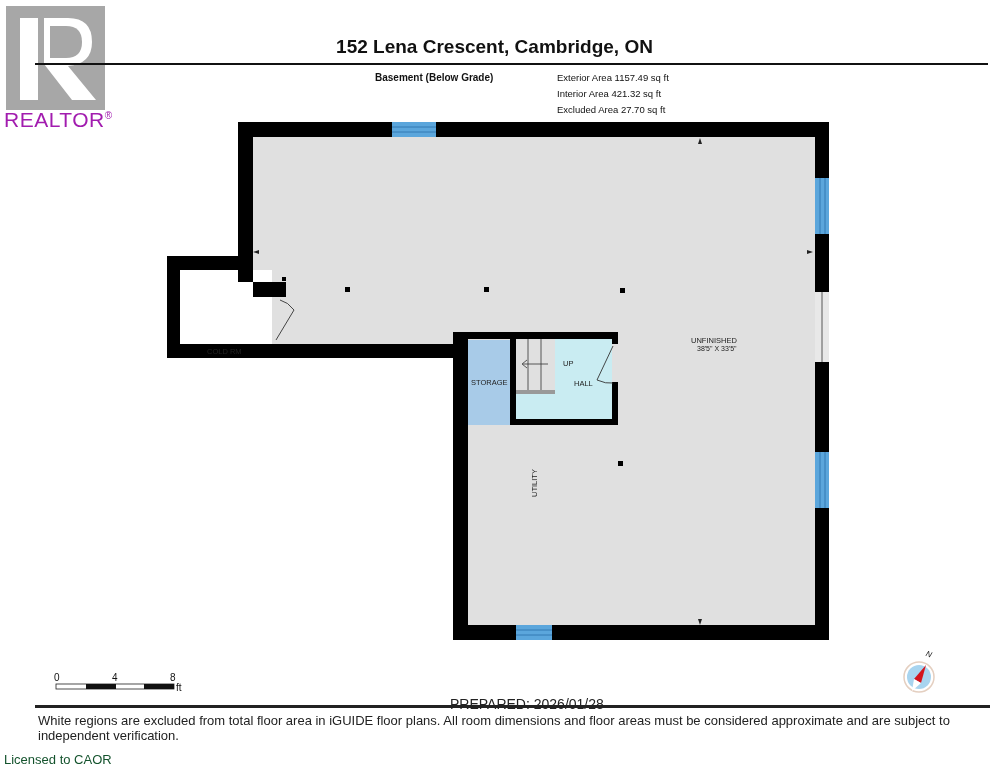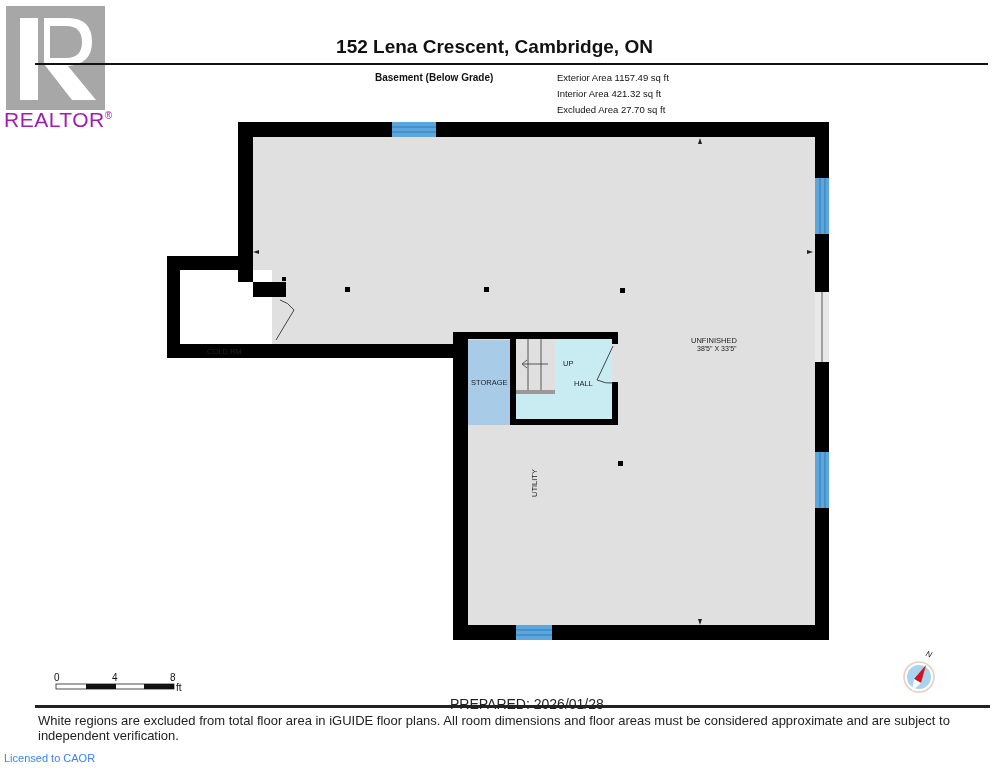--- a/index.html
+++ b/index.html
@@ -12,21 +12,21 @@
     #title { left:0; width:989px; top:36px; text-align:center; font-size:19px; font-weight:bold; }
     #title-rule { left:35px; top:63px; width:953px; height:2px; background:#111; }
     #floor-label { left:375px; top:72px; font-size:10px; font-weight:bold; }
     .area-line { left:509px; font-size:9.5px;margin-left:48px; }
     svg#plan { position:absolute; left:0; top:0; }
     .room-label { position:absolute; font-size:7.5px; color:#222; text-transform:uppercase; }
     #scale-labels span { position:absolute; font-size:10px; top:672px; }
     #prepared { left:450px; top:696px; font-size:14px; color:#222; }
     #bottom-rule { left:35px; top:705px; width:955px; height:3px; background:#222; }
     #disclaimer { left:38px; top:713px; font-size:13px; color:#222; }
-    #licensed { left:4px; top:752px; font-size:11px; color:#3b82f6; }
+    #licensed { left:4px; top:752px; font-size:13px; color:#14532d; }
   </style>
 </head>
 <body>
 
 <div id="logo-box" class="abs">
   <svg width="99" height="104" viewBox="0 0 99 104">
     <rect x="14" y="12" width="18" height="82" fill="#fff"></rect>
     <path d="M38 12 H62 Q86 12 86 36 Q86 58 62 60 L90 94 H66 L38 58 Z" fill="#fff"></path>
     <path d="M44 20 H60 Q76 20 76 36 Q76 52 60 52 H44 Z" fill="#a7a7a7"></path>
   </svg>

